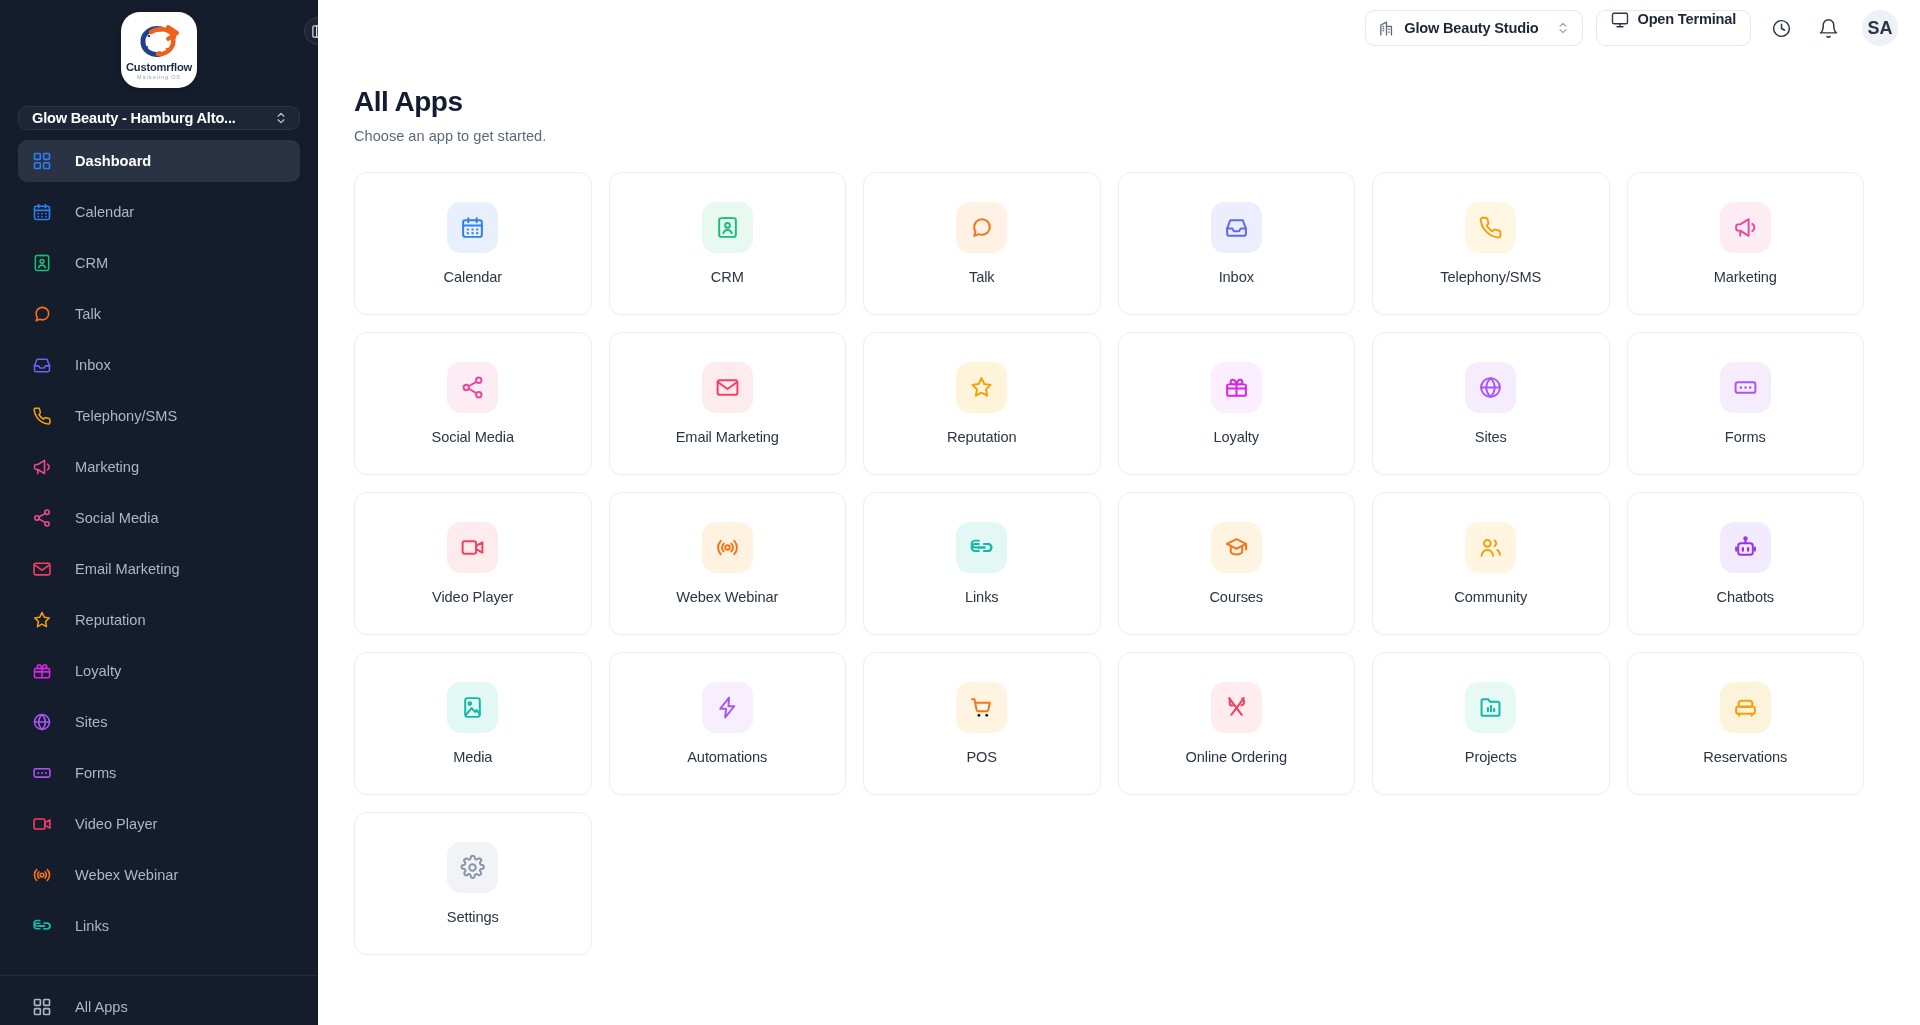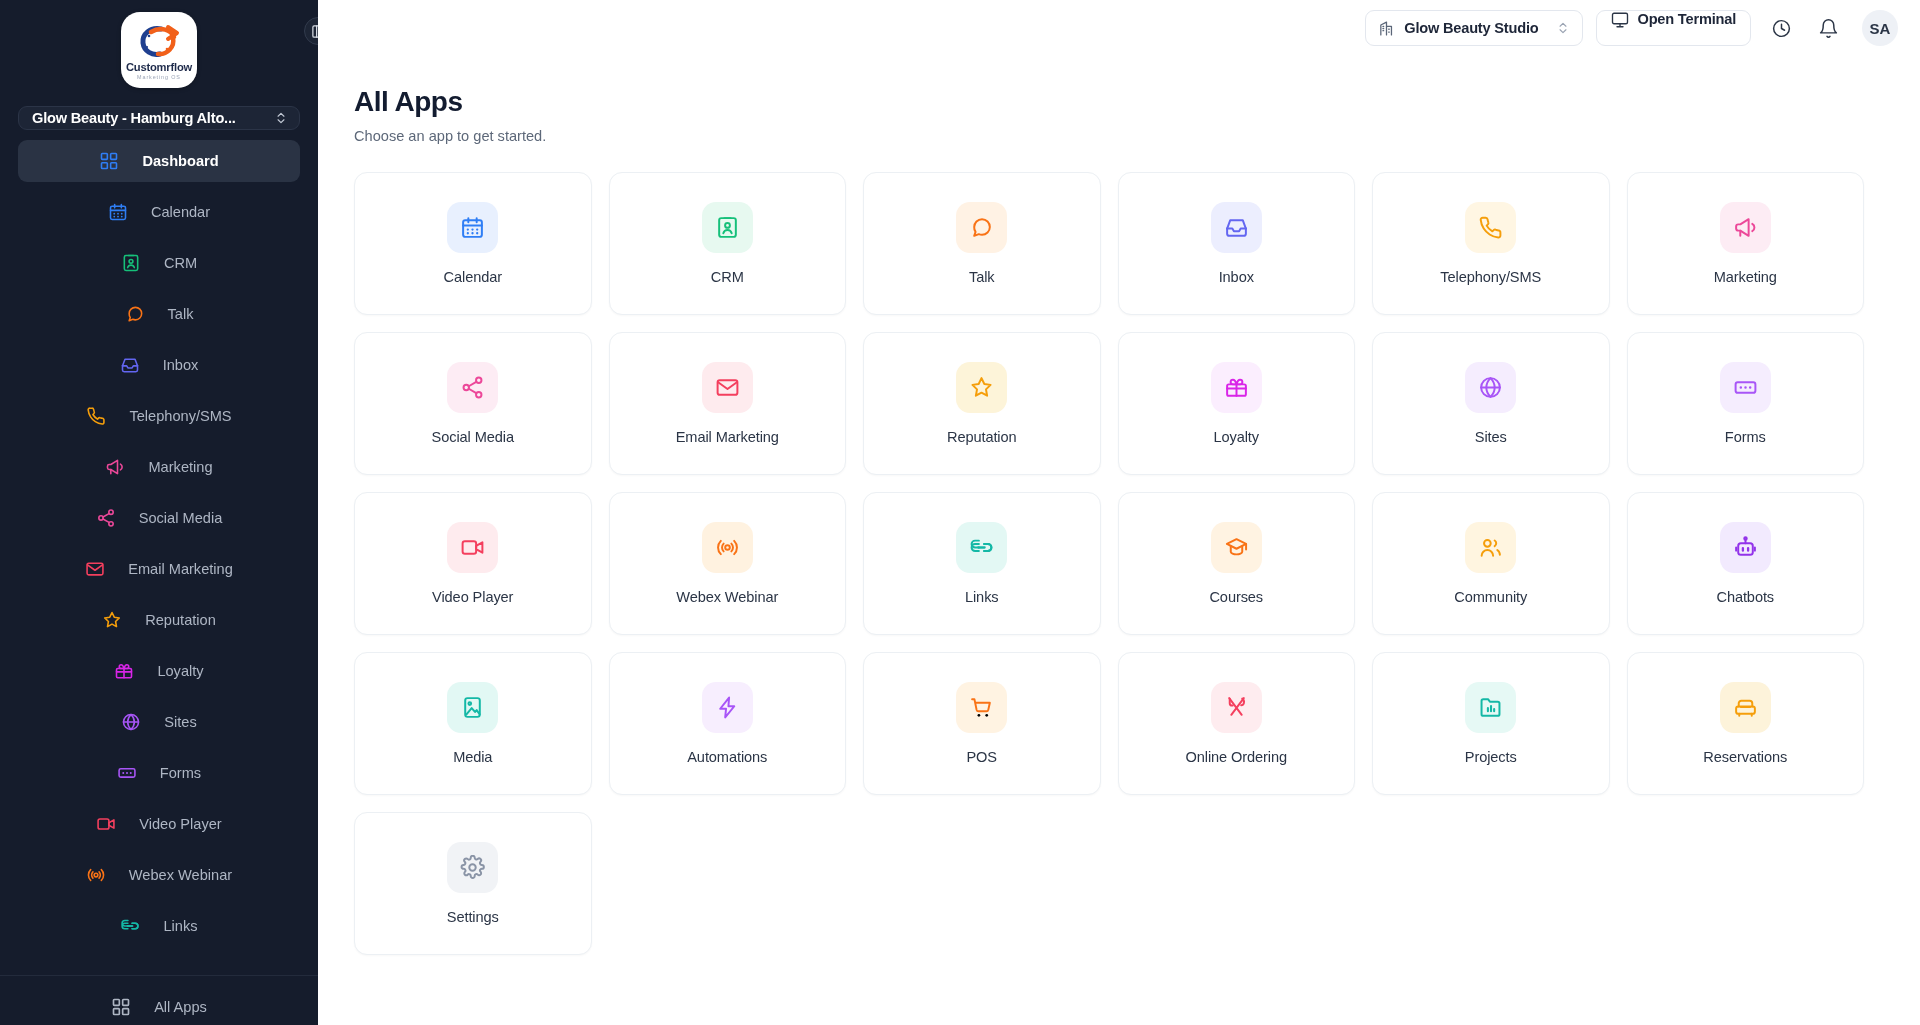--- a/index.html
+++ b/index.html
@@ -51,21 +51,20 @@
     letter-spacing: -.2px;
   }
   .nav { flex: 1; overflow: hidden; padding: 0 18px; }
   .nav-item {
     display: flex; align-items: center; gap: 23px;
     height: 42px; padding: 0 14px;
     border-radius: 9px;
     color: #aeb6c4; font-size: 14.6px;
     cursor: pointer; margin-bottom: 9px;
     white-space: nowrap;
-    justify-content: center;
   }
   .nav-item.active { background: #2a3344; color: #ffffff; font-weight: 600; }
   .nav-item .ico { width: 20px; height: 20px; flex: 0 0 20px; display: flex; align-items: center; justify-content: center; }
   .nav-item .ico svg { width: 20px; height: 20px; display: block; }
 
   .nav-footer {
     border-top: 1px solid #232b3c;
     padding: 13px 32px 0 32px;
   }
   .nav-footer .nav-item { margin-bottom: 0; padding: 0; height: 36px; }
@@ -97,21 +96,21 @@
     height: 36px; border: 1px solid #e3e7ee; border-radius: 9px;
     display: flex; align-items: flex-start; gap: 9px; padding: 0 14px;
     background: #fff; cursor: pointer;
   }
   .term-btn span { font-size: 14.6px; color: #1e2638; font-weight: 600; letter-spacing: -.2px; }
   .icon-btn { width: 34px; height: 34px; display: flex; align-items: center; justify-content: center; cursor: pointer; border-radius: 8px; }
   .avatar {
     width: 36px; height: 36px; border-radius: 50%;
     background: #eef1f6; color: #2b3546;
     display: flex; align-items: center; justify-content: center;
-    font-size: 15px; font-weight: 700; cursor: pointer; margin-left: 4px; text-align: center;
+    font-size: 18px; font-weight: 700; cursor: pointer; margin-left: 4px; text-align: center;
   }
 
   .content { flex: 1; padding: 30px 56px 0 36px; overflow: hidden; }
   .page-title { font-size: 28px; font-weight: 700; color: #131c30; letter-spacing: -.5px; }
   .page-sub { font-size: 14.6px; color: #5d6879; margin-top: 10px; }
 
   .grid {
     margin-top: 28px;
     display: grid;
     grid-template-columns: repeat(6, 1fr);

